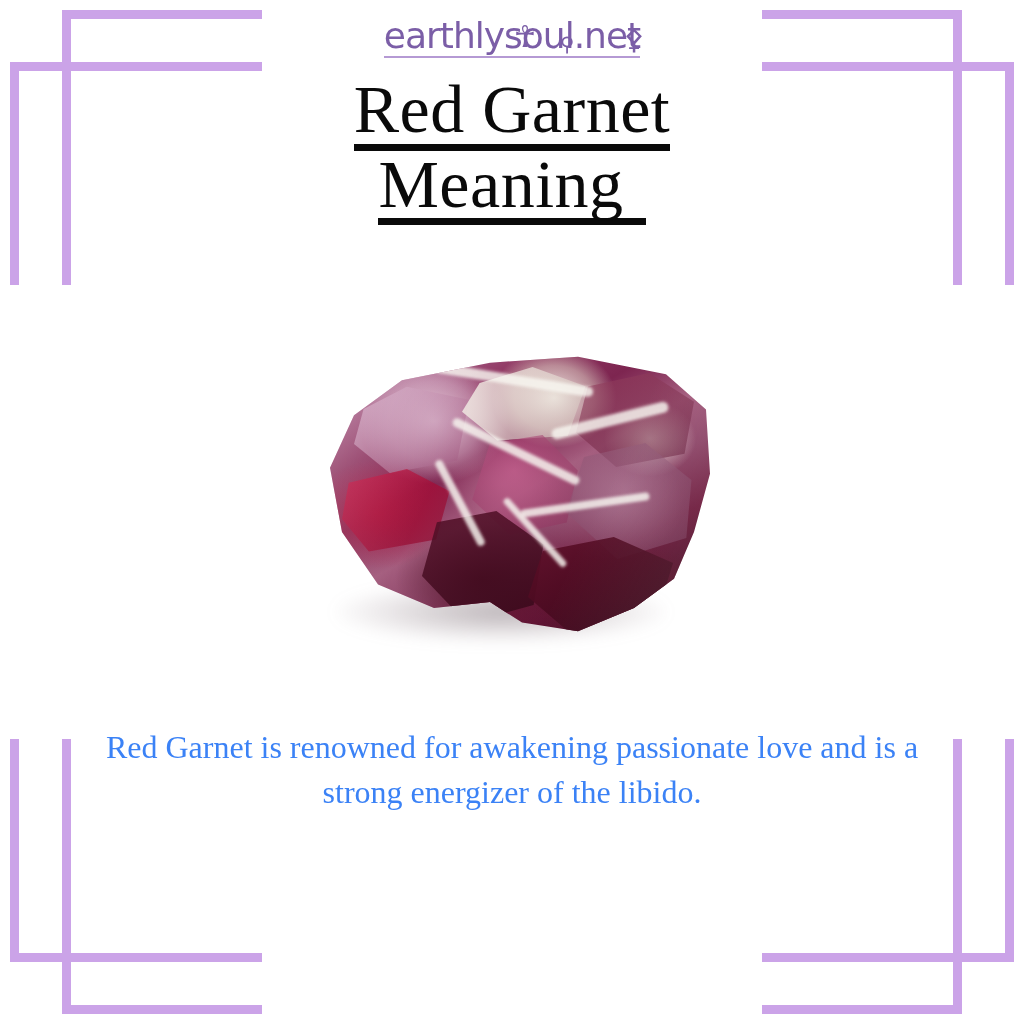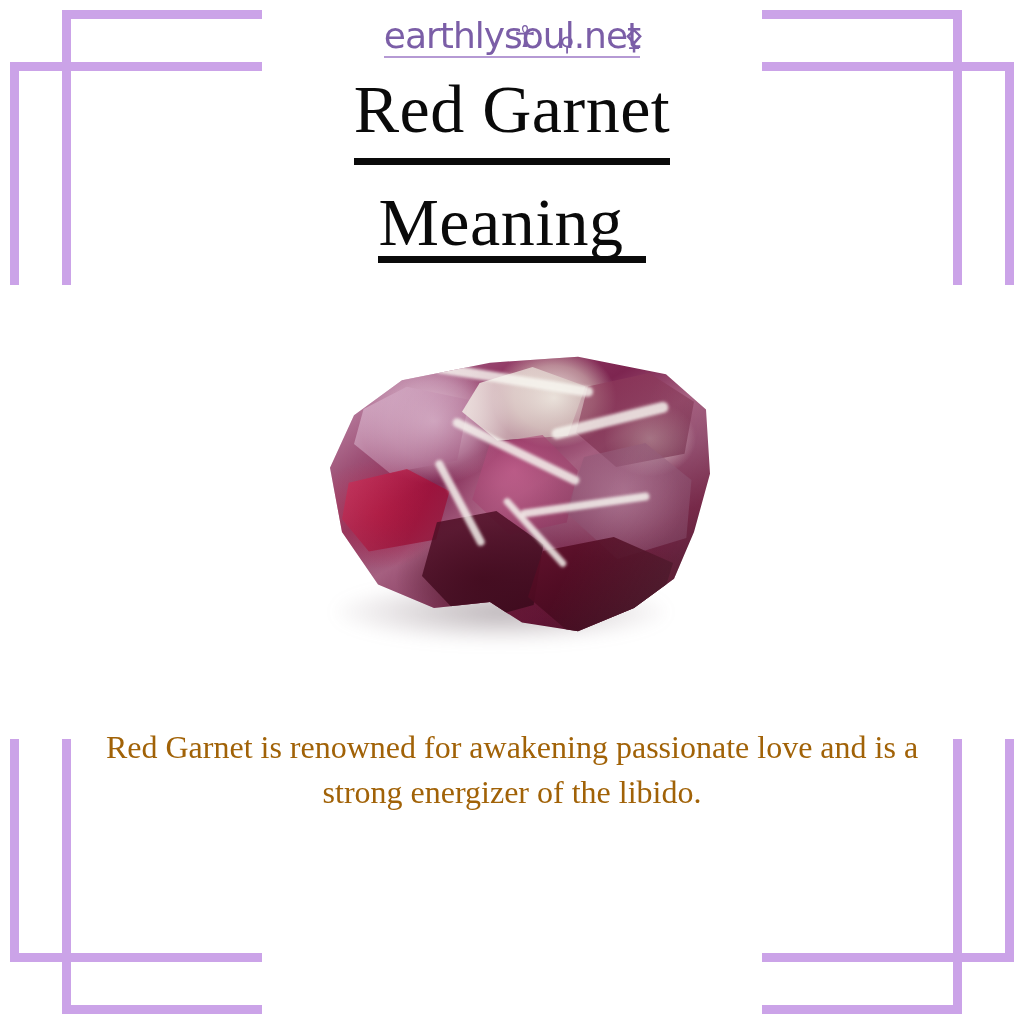--- a/index.html
+++ b/index.html
@@ -69,22 +69,22 @@
   }
   .title-line {
     display:inline-block;
     font-family:"Liberation Serif", serif;
     font-size:68px;
     font-weight:400;
     color:#0a0a0a;
     line-height:0.98;
     letter-spacing:0.5px;
   }
-  .title-line-1 { border-bottom:7px solid #0a0a0a; padding-bottom:15px; }
-  .title-row-2 { margin-top:24px; }
+  .title-line-1 { border-bottom:7px solid #0a0a0a; padding-bottom:1px; }
+  .title-row-2 { margin-top:0; }
   .title-line-2 {
     border-bottom:7px solid #0a0a0a;
     padding-bottom:1px;
     padding-right:22px;
   }
 
   #subtitle {
     position:absolute; top:240px; left:0; width:1024px;
     text-align:center;
     font-family:"Liberation Serif", serif;
@@ -190,21 +190,21 @@
     pointer-events:none;
   }
 
   
   #body-copy {
     position:absolute; top:725px; left:0; width:1024px;
     text-align:center;
     font-family:"Liberation Serif", serif;
     font-size:32px;
     line-height:1.42;
-    color:#a16207;
+    color:#3b82f6;
     padding:0 92px;
   }
 </style>
 </head>
 <body>
 
 <div id="canvas">
 
   <div class="frame-seg o-tl-h"></div>
   <div class="frame-seg o-tl-v"></div>

